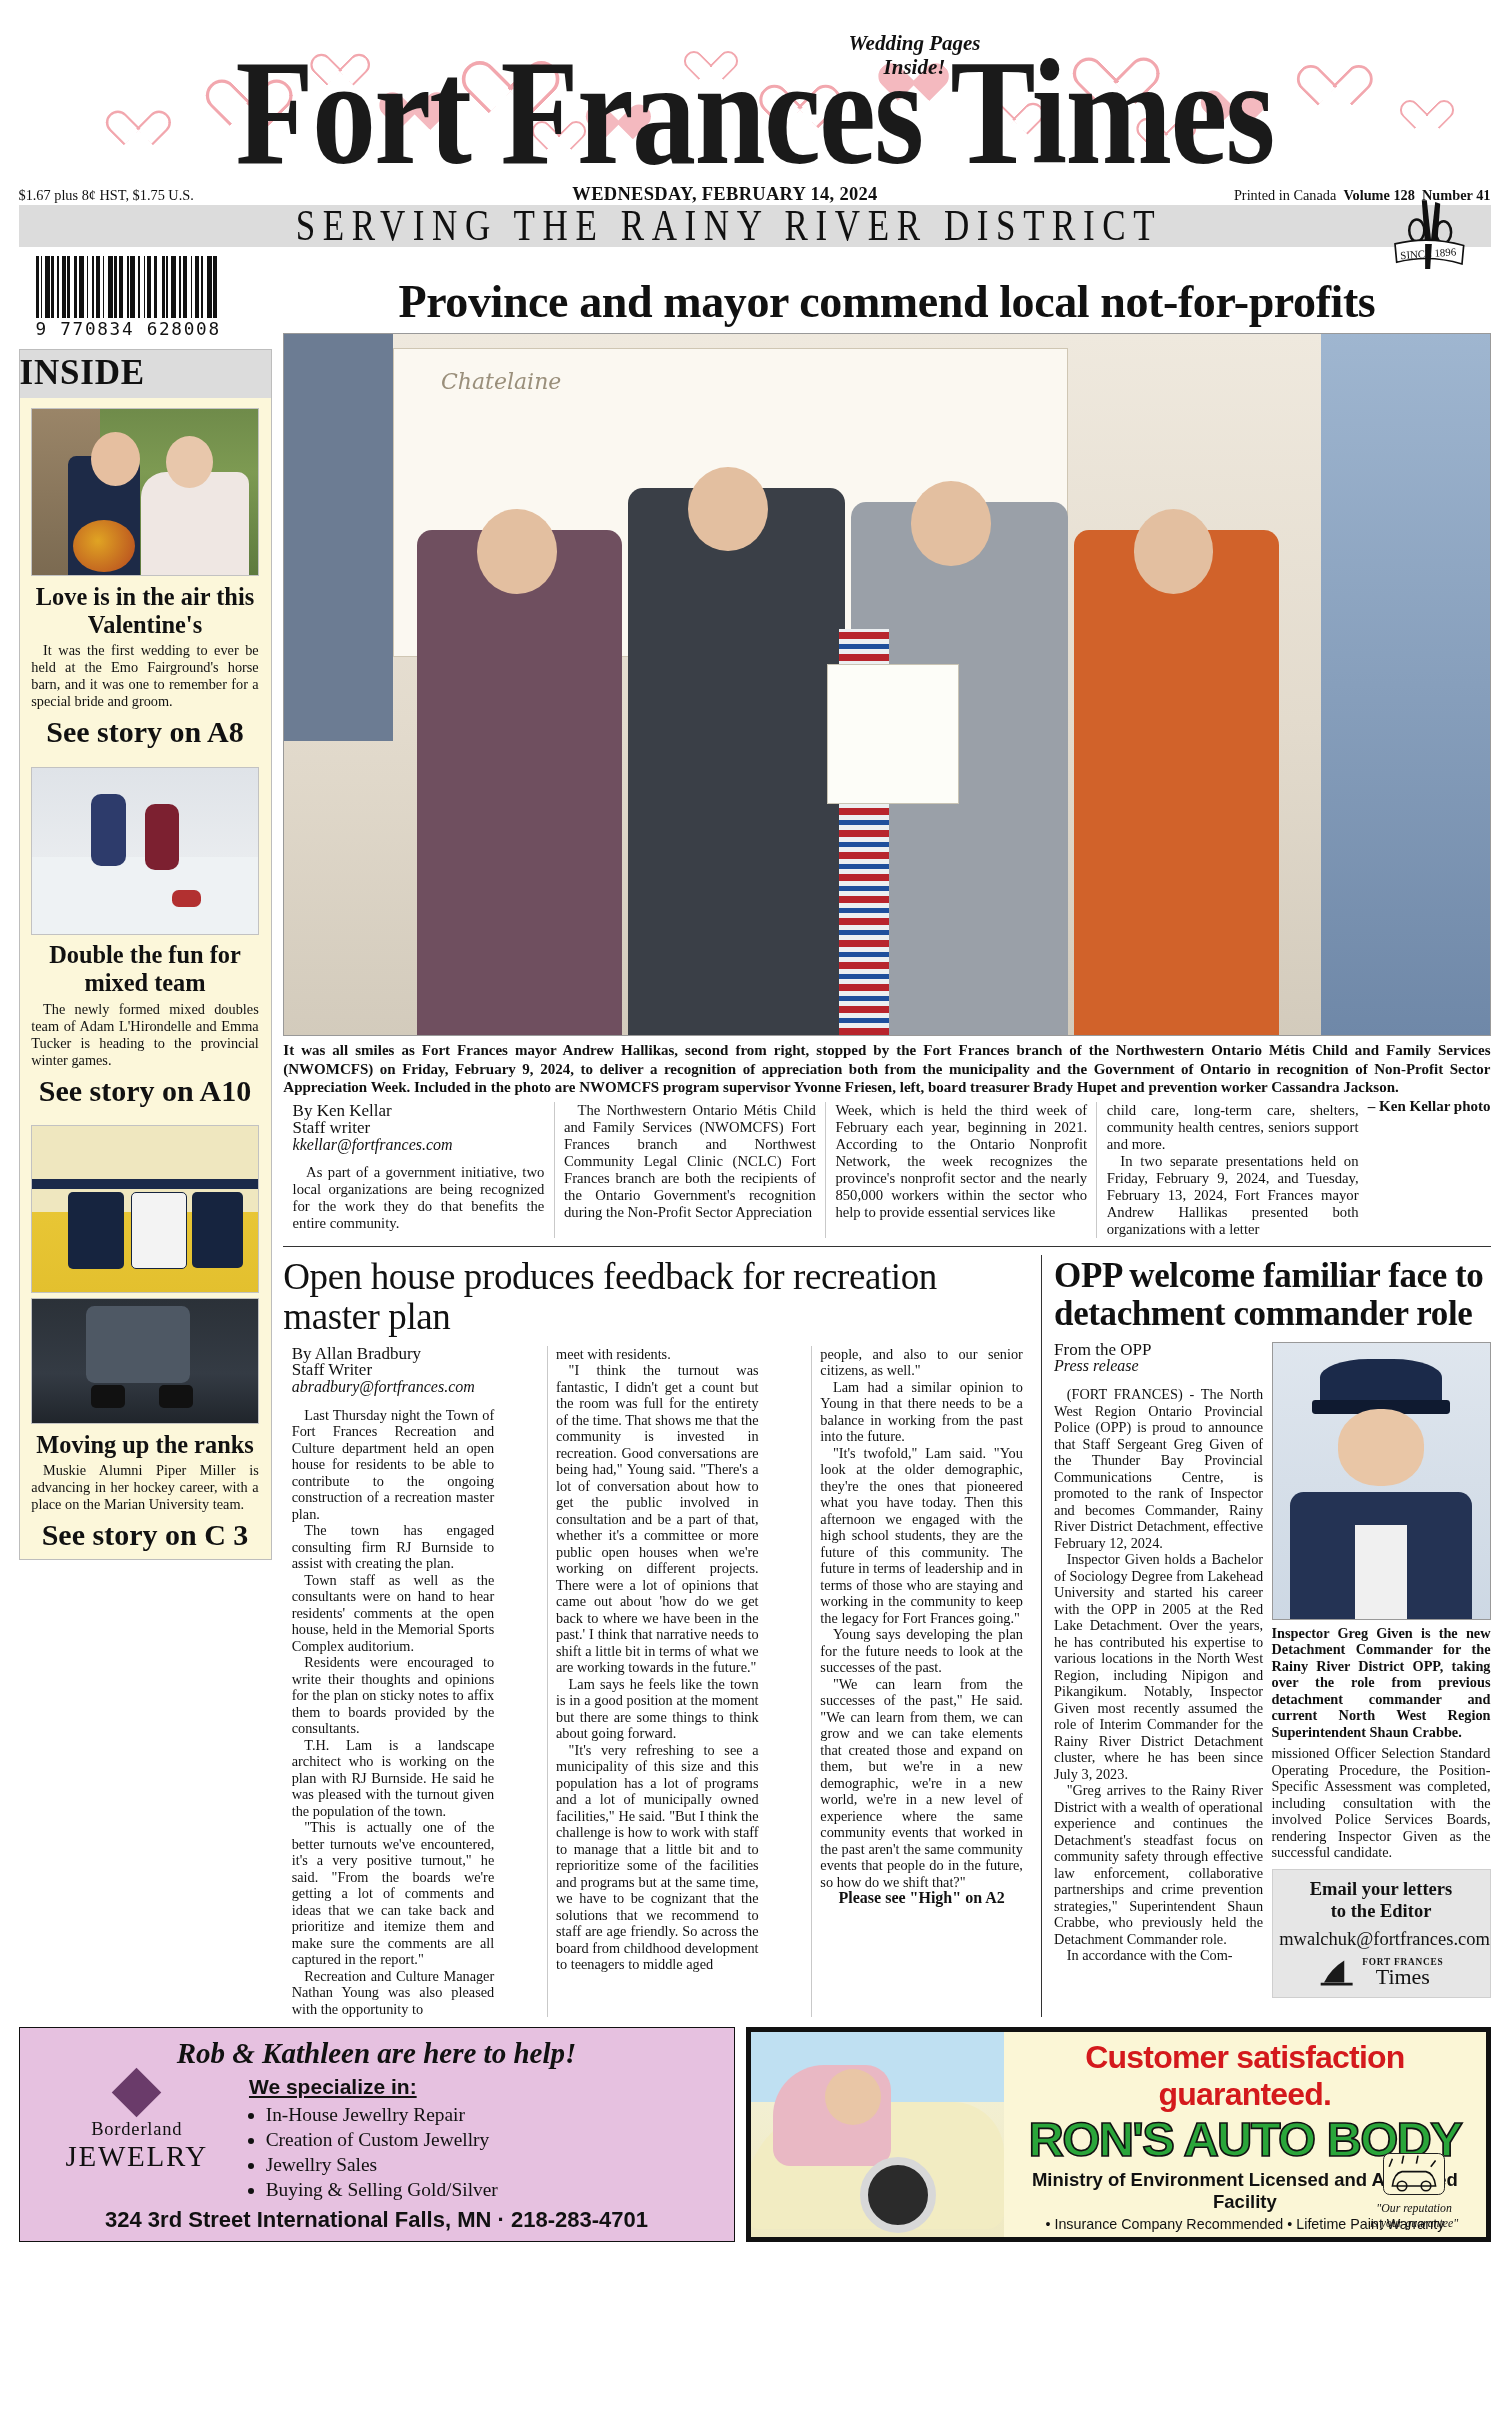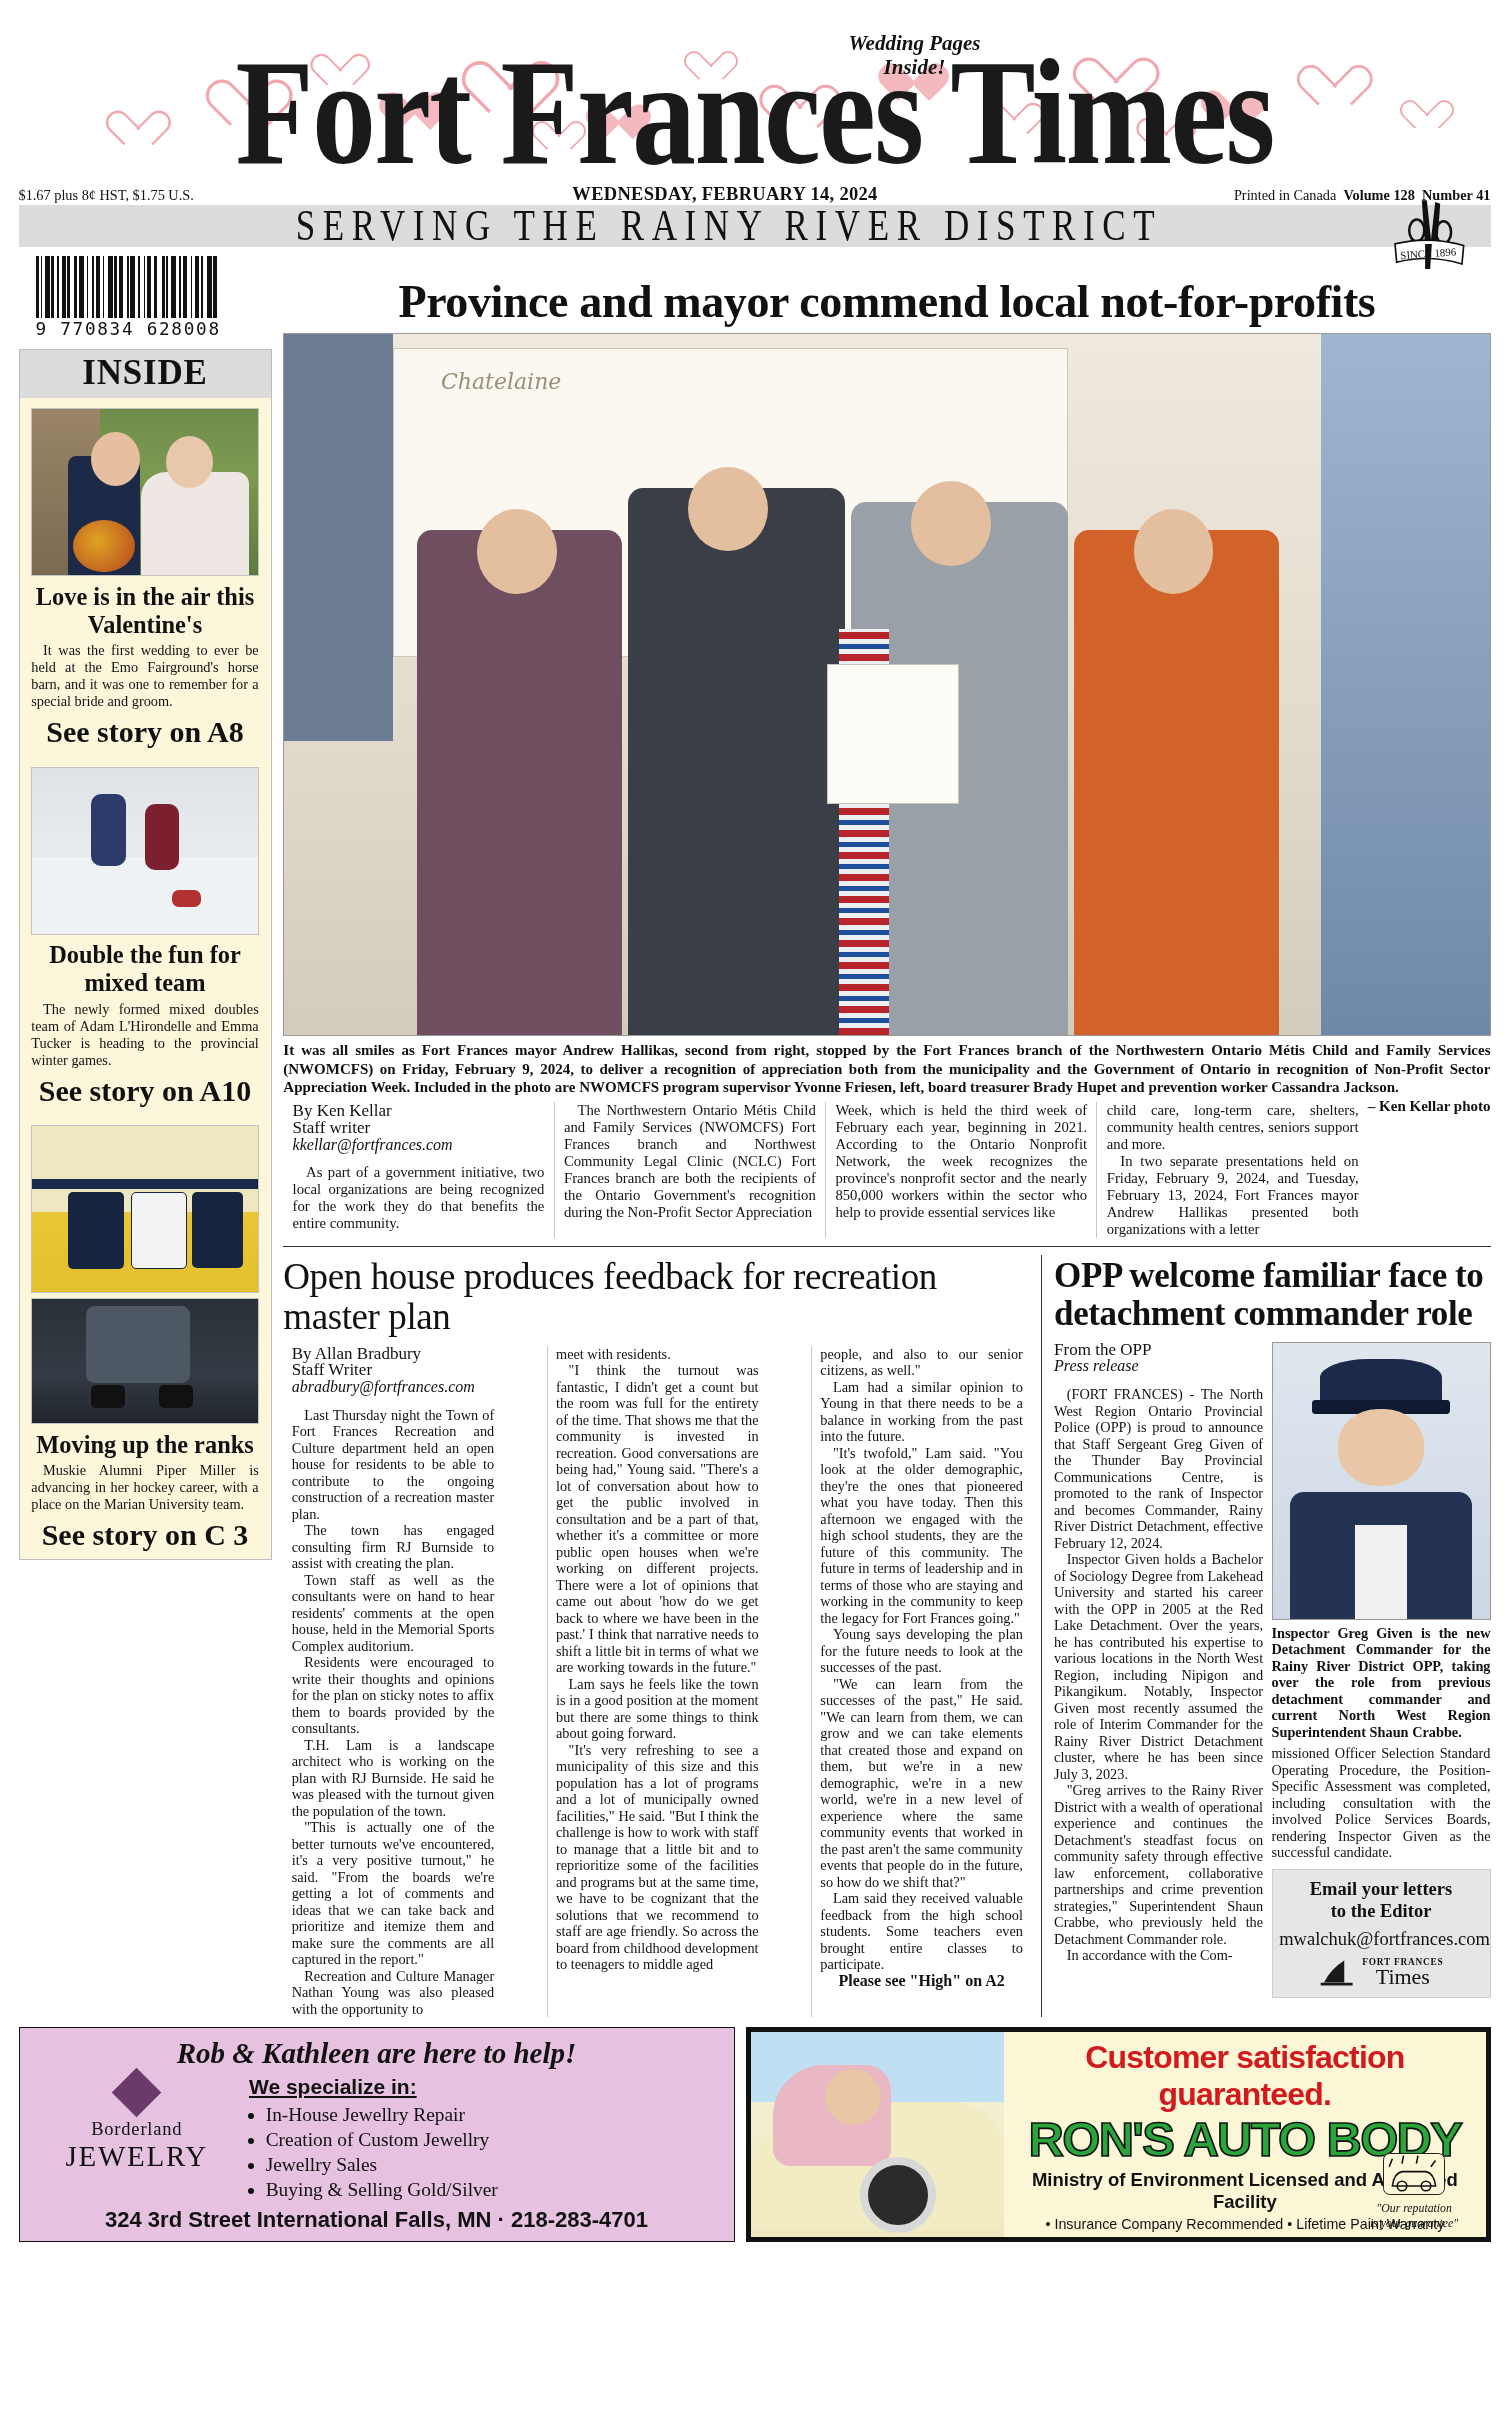--- a/index.html
+++ b/index.html
@@ -78,21 +78,21 @@
   .railcol { width:253px; flex:0 0 253px; }
   .maincol { flex:1; padding-left:11.8px;margin-top:25px; }
 
   
   .barcode-wrap{ padding:5px 17px 3.4px 17px; }
   .barcode{ height:62px; display:flex; align-items:flex-end; gap:0; }
   .barcode i{ display:block; background:#111; height:62px; }
   .barcode-num{ font-family:"DejaVu Sans Mono", monospace; font-size:17.7px; letter-spacing:1.7px; margin-top:0.8px; }
 
   .inside-box{ border:0.8px solid #bdbdbd; margin-top:6.7px; background:#fcf7da; }
-  .inside-head{ background:#dcdcdc; text-align:center; font-weight:bold; font-size:35px; letter-spacing:0.8px; padding:3.4px 0 5px; }
+  .inside-head{ background:#dcdcdc; font-weight:bold; font-size:35px; letter-spacing:0.8px; padding:3.4px 0 5px; }
   .rail-item{ padding:10px 11.8px 8.4px; }
   .rail-photo{ width:100%; height:168px; background:#cfcfcf; border:0.8px solid #c2c2c2; position:relative; overflow:hidden; }
   .rail-head{ text-align:center; font-weight:bold; font-size:24.4px; line-height:28px; margin:6.7px 3.4px 3.4px; }
   .rail-text{ font-size:14.3px; line-height:17px; text-align:justify; text-indent:11.8px; }
   .rail-see{ text-align:center; font-weight:bold; font-size:30px; line-height:33px; margin-top:5px; }
 
   
   .ph-wedding{ background:linear-gradient(180deg,#6f8b4a 0%,#7d9a52 38%,#5d7a3e 100%); }
   .ph-wedding .w-sky{ position:absolute; left:0; top:0; width:30%; height:100%; background:linear-gradient(180deg,#9a8568,#7b6a51); }
   .ph-wedding .w-suit{ position:absolute; left:16%; bottom:0; width:32%; height:72%; background:#1d2a47; border-radius:8.4px 11.8px 0 0; }
@@ -468,21 +468,20 @@
               <p>"I think the turnout was fantastic, I didn't get a count but the room was full for the entirety of the time. That shows me that the community is invested in recreation. Good conversations are being had," Young said. "There's a lot of conversation about how to get the public involved in consultation and be a part of that, whether it's a committee or more public open houses when we're working on different projects. There were a lot of opinions that came out about 'how do we get back to where we have been in the past.' I think that narrative needs to shift a little bit in terms of what we are working towards in the future."</p>
               <p>Lam says he feels like the town is in a good position at the moment but there are some things to think about going forward.</p>
               <p>"It's very refreshing to see a municipality of this size and this population has a lot of programs and a lot of municipally owned facilities," He said. "But I think the challenge is how to work with staff to manage that a little bit and to reprioritize some of the facilities and programs but at the same time, we have to be cognizant that the solutions that we recommend to staff are age friendly. So across the board from childhood development to teenagers to middle aged</p>
             </div>
             <div class="c">
               <p style="text-indent:0">people, and also to our senior citizens, as well."</p>
               <p>Lam had a similar opinion to Young in that there needs to be a balance in working from the past into the future.</p>
               <p>"It's twofold," Lam said. "You look at the older demographic, they're the ones that pioneered what you have today. Then this afternoon we engaged with the high school students, they are the future of this community. The future in terms of leadership and in terms of those who are staying and working in the community to keep the legacy for Fort Frances going."</p>
               <p>Young says developing the plan for the future needs to look at the successes of the past.</p>
               <p>"We can learn from the successes of the past," He said. "We can learn from them, we can grow and we can take elements that created those and expand on them, but we're in a new demographic, we're in a new world, we're in a new level of experience where the same community events that worked in the past aren't the same community events that people do in the future, so how do we shift that?"</p>
-              <p>Lam said they received valuable feedback from the high school students. Some teachers even brought entire classes to participate.</p>
               <p class="jump">Please see "High" on A2</p>
             </div>
           </div>
         </div>
 
         <div class="right">
           <h2 class="h2-head" style="font-weight:bold;font-size:35px;line-height:38px">OPP welcome familiar face to detachment commander role</h2>
           <div class="opp-body">
             <div class="opp-text">
               <div class="byline">From the OPP</div>

